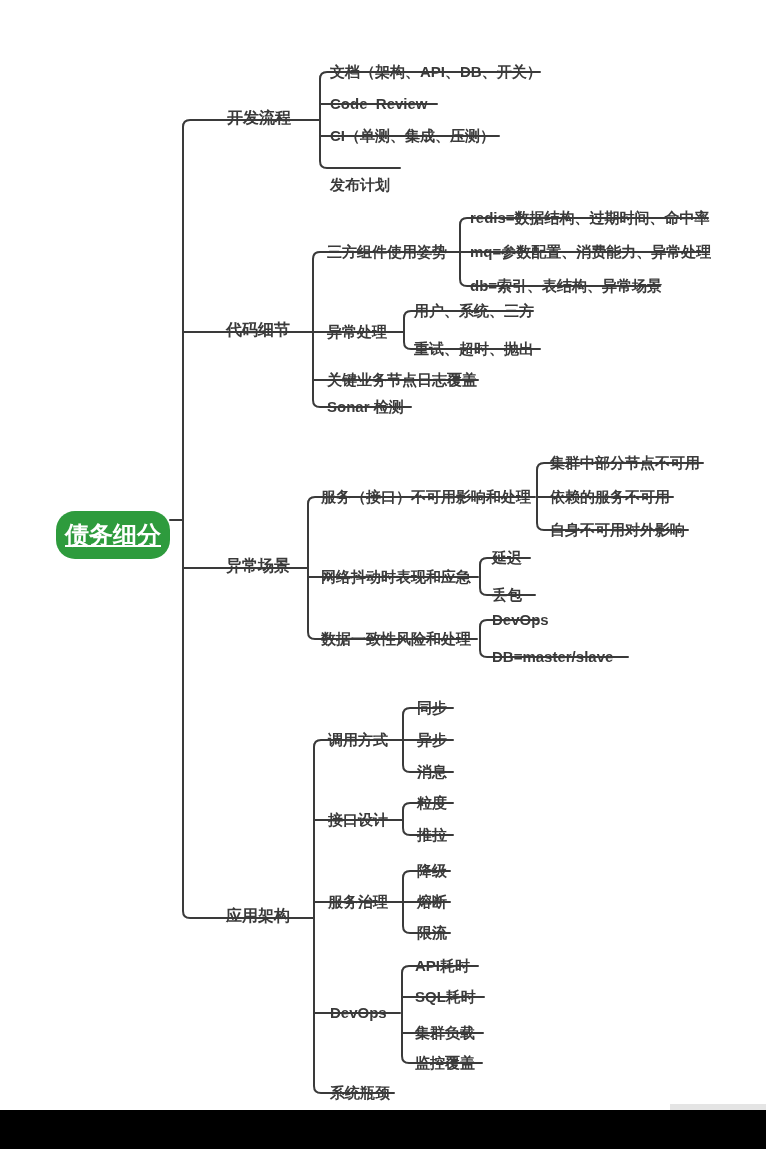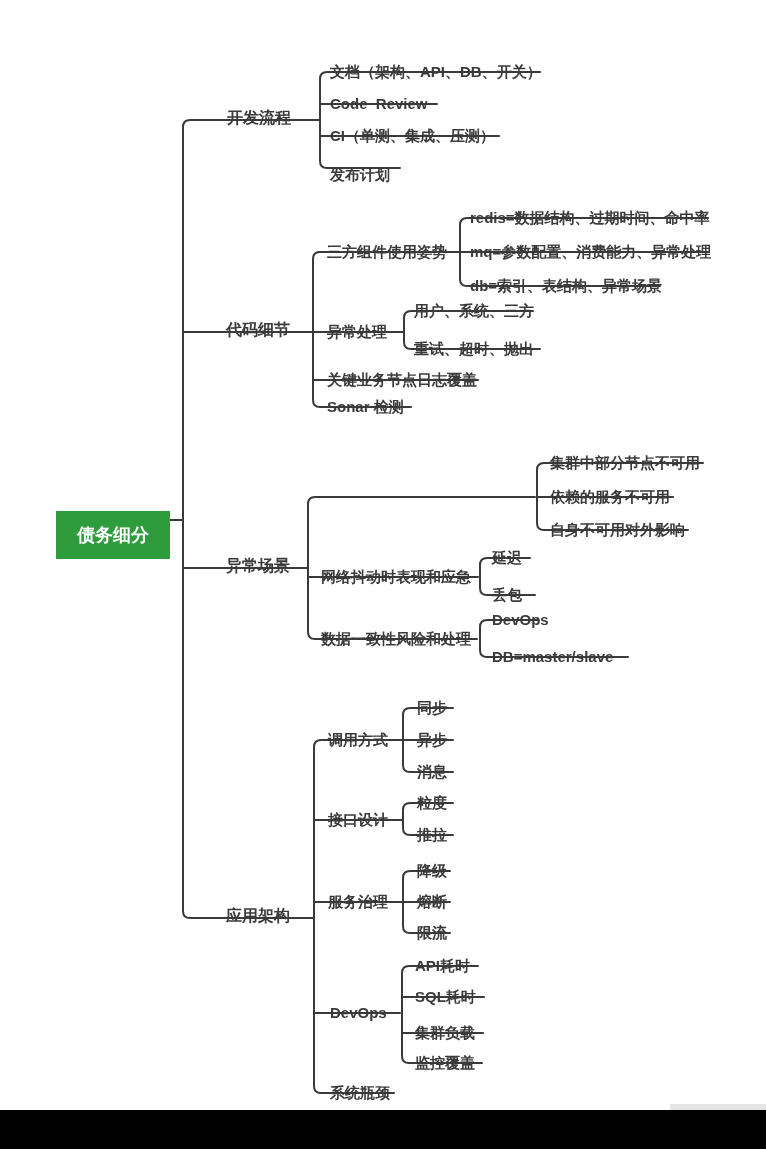--- a/index.html
+++ b/index.html
@@ -14,23 +14,23 @@
   }
   svg.links{position:absolute;left:0;top:0;}
   svg.links path{fill:none;stroke:var(--line);stroke-width:2;stroke-linecap:round;}
   .node{
     position:absolute;font-size:15px;line-height:18px;font-weight:700;
     color:var(--text);white-space:pre;margin-top:14px;
   }
   .node.branch{font-size:16px;line-height:19px;}
   .node.root{
     left:56px;top:497px;width:114px;height:48px;box-sizing:border-box;
-    background:var(--root-bg);color:var(--root-text);border-radius:0;
+    background:var(--root-bg);color:var(--root-text);border-radius:19px;
     display:flex;align-items:center;justify-content:center;
-    font-size:18px;line-height:22px;
+    font-size:24px;line-height:22px;text-decoration:underline;
   }
   .footer-gray{position:absolute;left:670px;top:1104px;width:96px;height:7px;background:#e4e4e4;}
   .footer-bar{position:absolute;left:0;top:1110px;width:766px;height:39px;background:var(--footer-bar);}
 </style>
 </head>
 <body>
 
 <div class="stage">
 
   <svg class="links" width="766" height="1149" viewBox="0 0 766 1149">
@@ -76,34 +76,35 @@
       <path d="M 402 1033 H 483"></path>
     </g>
   </svg>
 
   <div class="node root">债务细分</div>
 
   <div class="node branch" style="left:227px;top:94px">开发流程</div>
   <div class="node" style="left:330px;top:49px">文档（架构、API、DB、开关）</div>
   <div class="node" style="left:330px;top:81px">Code  Review</div>
   <div class="node" style="left:330px;top:113px">CI（单测、集成、压测）</div>
-  <div class="node" style="left:330px;top:152px">发布计划</div>
+  <div class="node" style="left:330px;top:162px">发布计划</div>
 
   <div class="node branch" style="left:226px;top:306px">代码细节</div>
   <div class="node" style="left:327px;top:229px">三方组件使用姿势</div>
   <div class="node" style="left:470px;top:229px">mq=参数配置、消费能力、异常处理</div>
   <div class="node" style="left:470px;top:195px">redis=数据结构、过期时间、命中率</div>
   <div class="node" style="left:470px;top:263px">db=索引、表结构、异常场景</div>
   <div class="node" style="left:327px;top:309px">异常处理</div>
   <div class="node" style="left:414px;top:288px">用户、系统、三方</div>
   <div class="node" style="left:414px;top:326px">重试、超时、抛出</div>
   <div class="node" style="left:327px;top:357px">关键业务节点日志覆盖</div>
   <div class="node" style="left:327px;top:384px">Sonar 检测</div>
 
   <div class="node branch" style="left:226px;top:542px">异常场景</div>
+  <div class="node" style="left:321px;top:474px">服务（接口）不可用影响和处理</div>
   <div class="node" style="left:550px;top:440px">集群中部分节点不可用</div>
   <div class="node" style="left:550px;top:474px">依赖的服务不可用</div>
   <div class="node" style="left:550px;top:507px">自身不可用对外影响</div>
   <div class="node" style="left:321px;top:554px">网络抖动时表现和应急</div>
   <div class="node" style="left:492px;top:535px">延迟</div>
   <div class="node" style="left:492px;top:572px">丢包</div>
   <div class="node" style="left:321px;top:616px">数据一致性风险和处理</div>
   <div class="node" style="left:492px;top:597px">DevOps</div>
   <div class="node" style="left:492px;top:634px">DB=master/slave</div>
 

